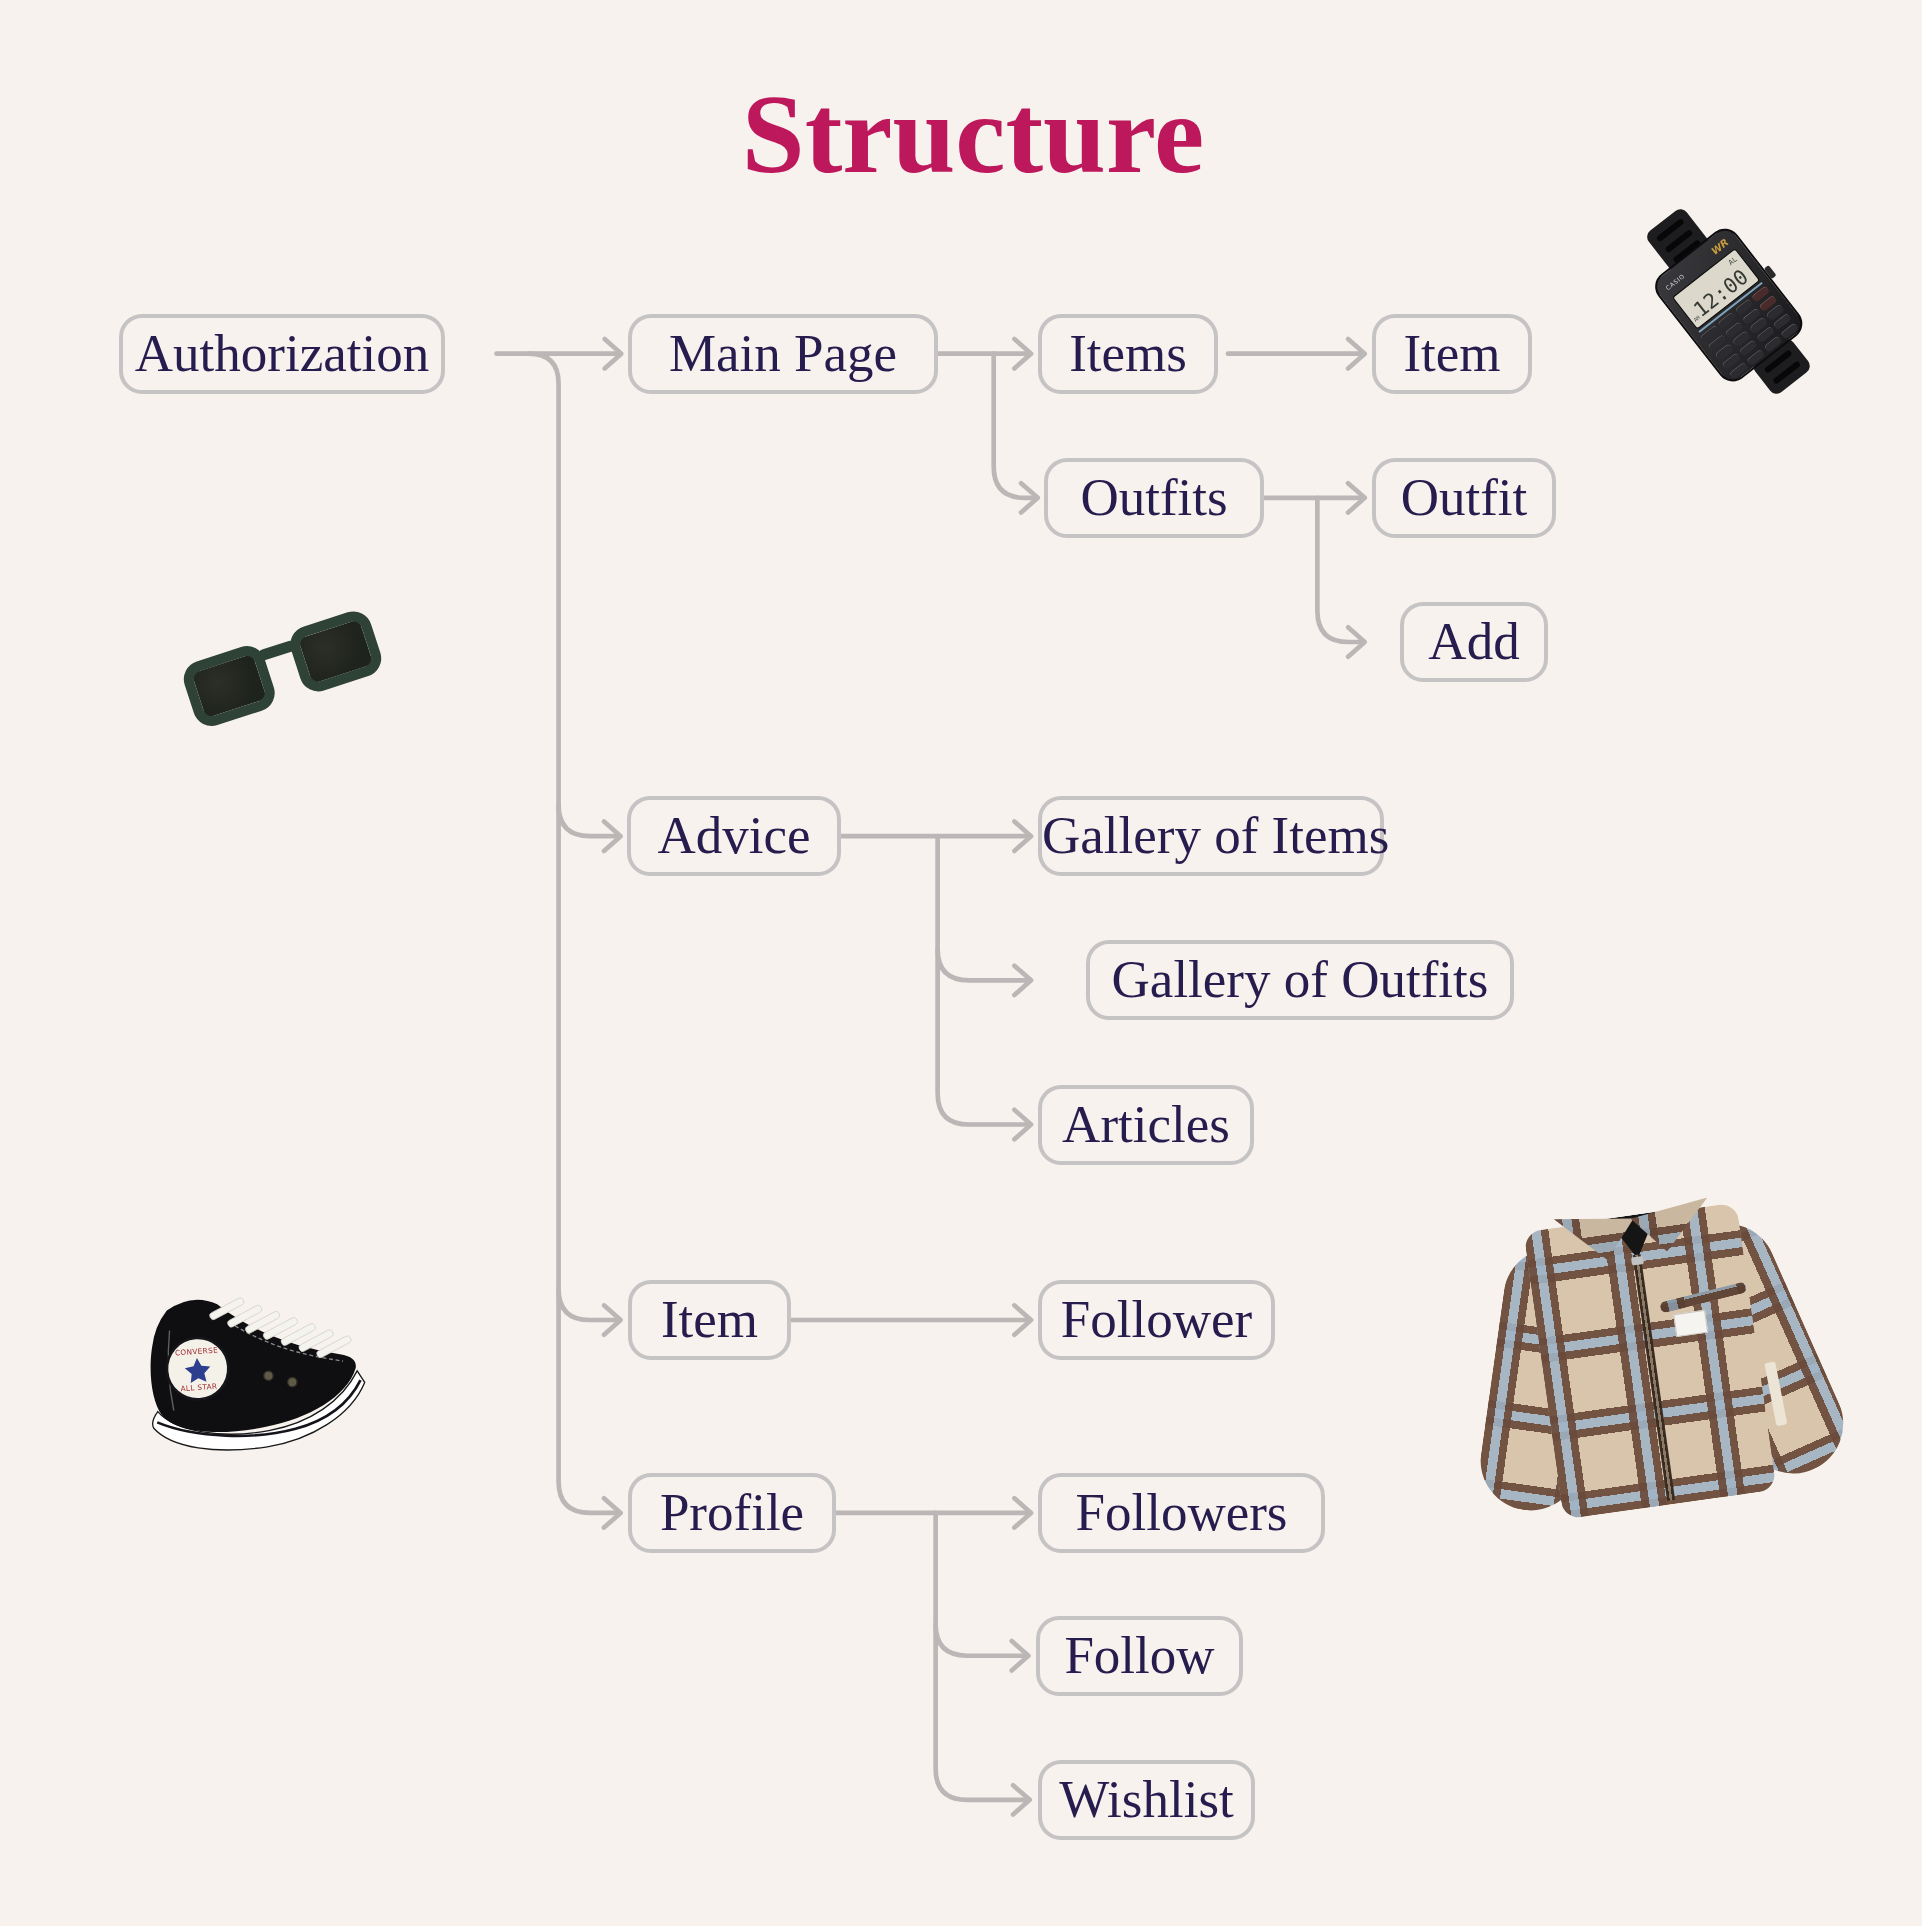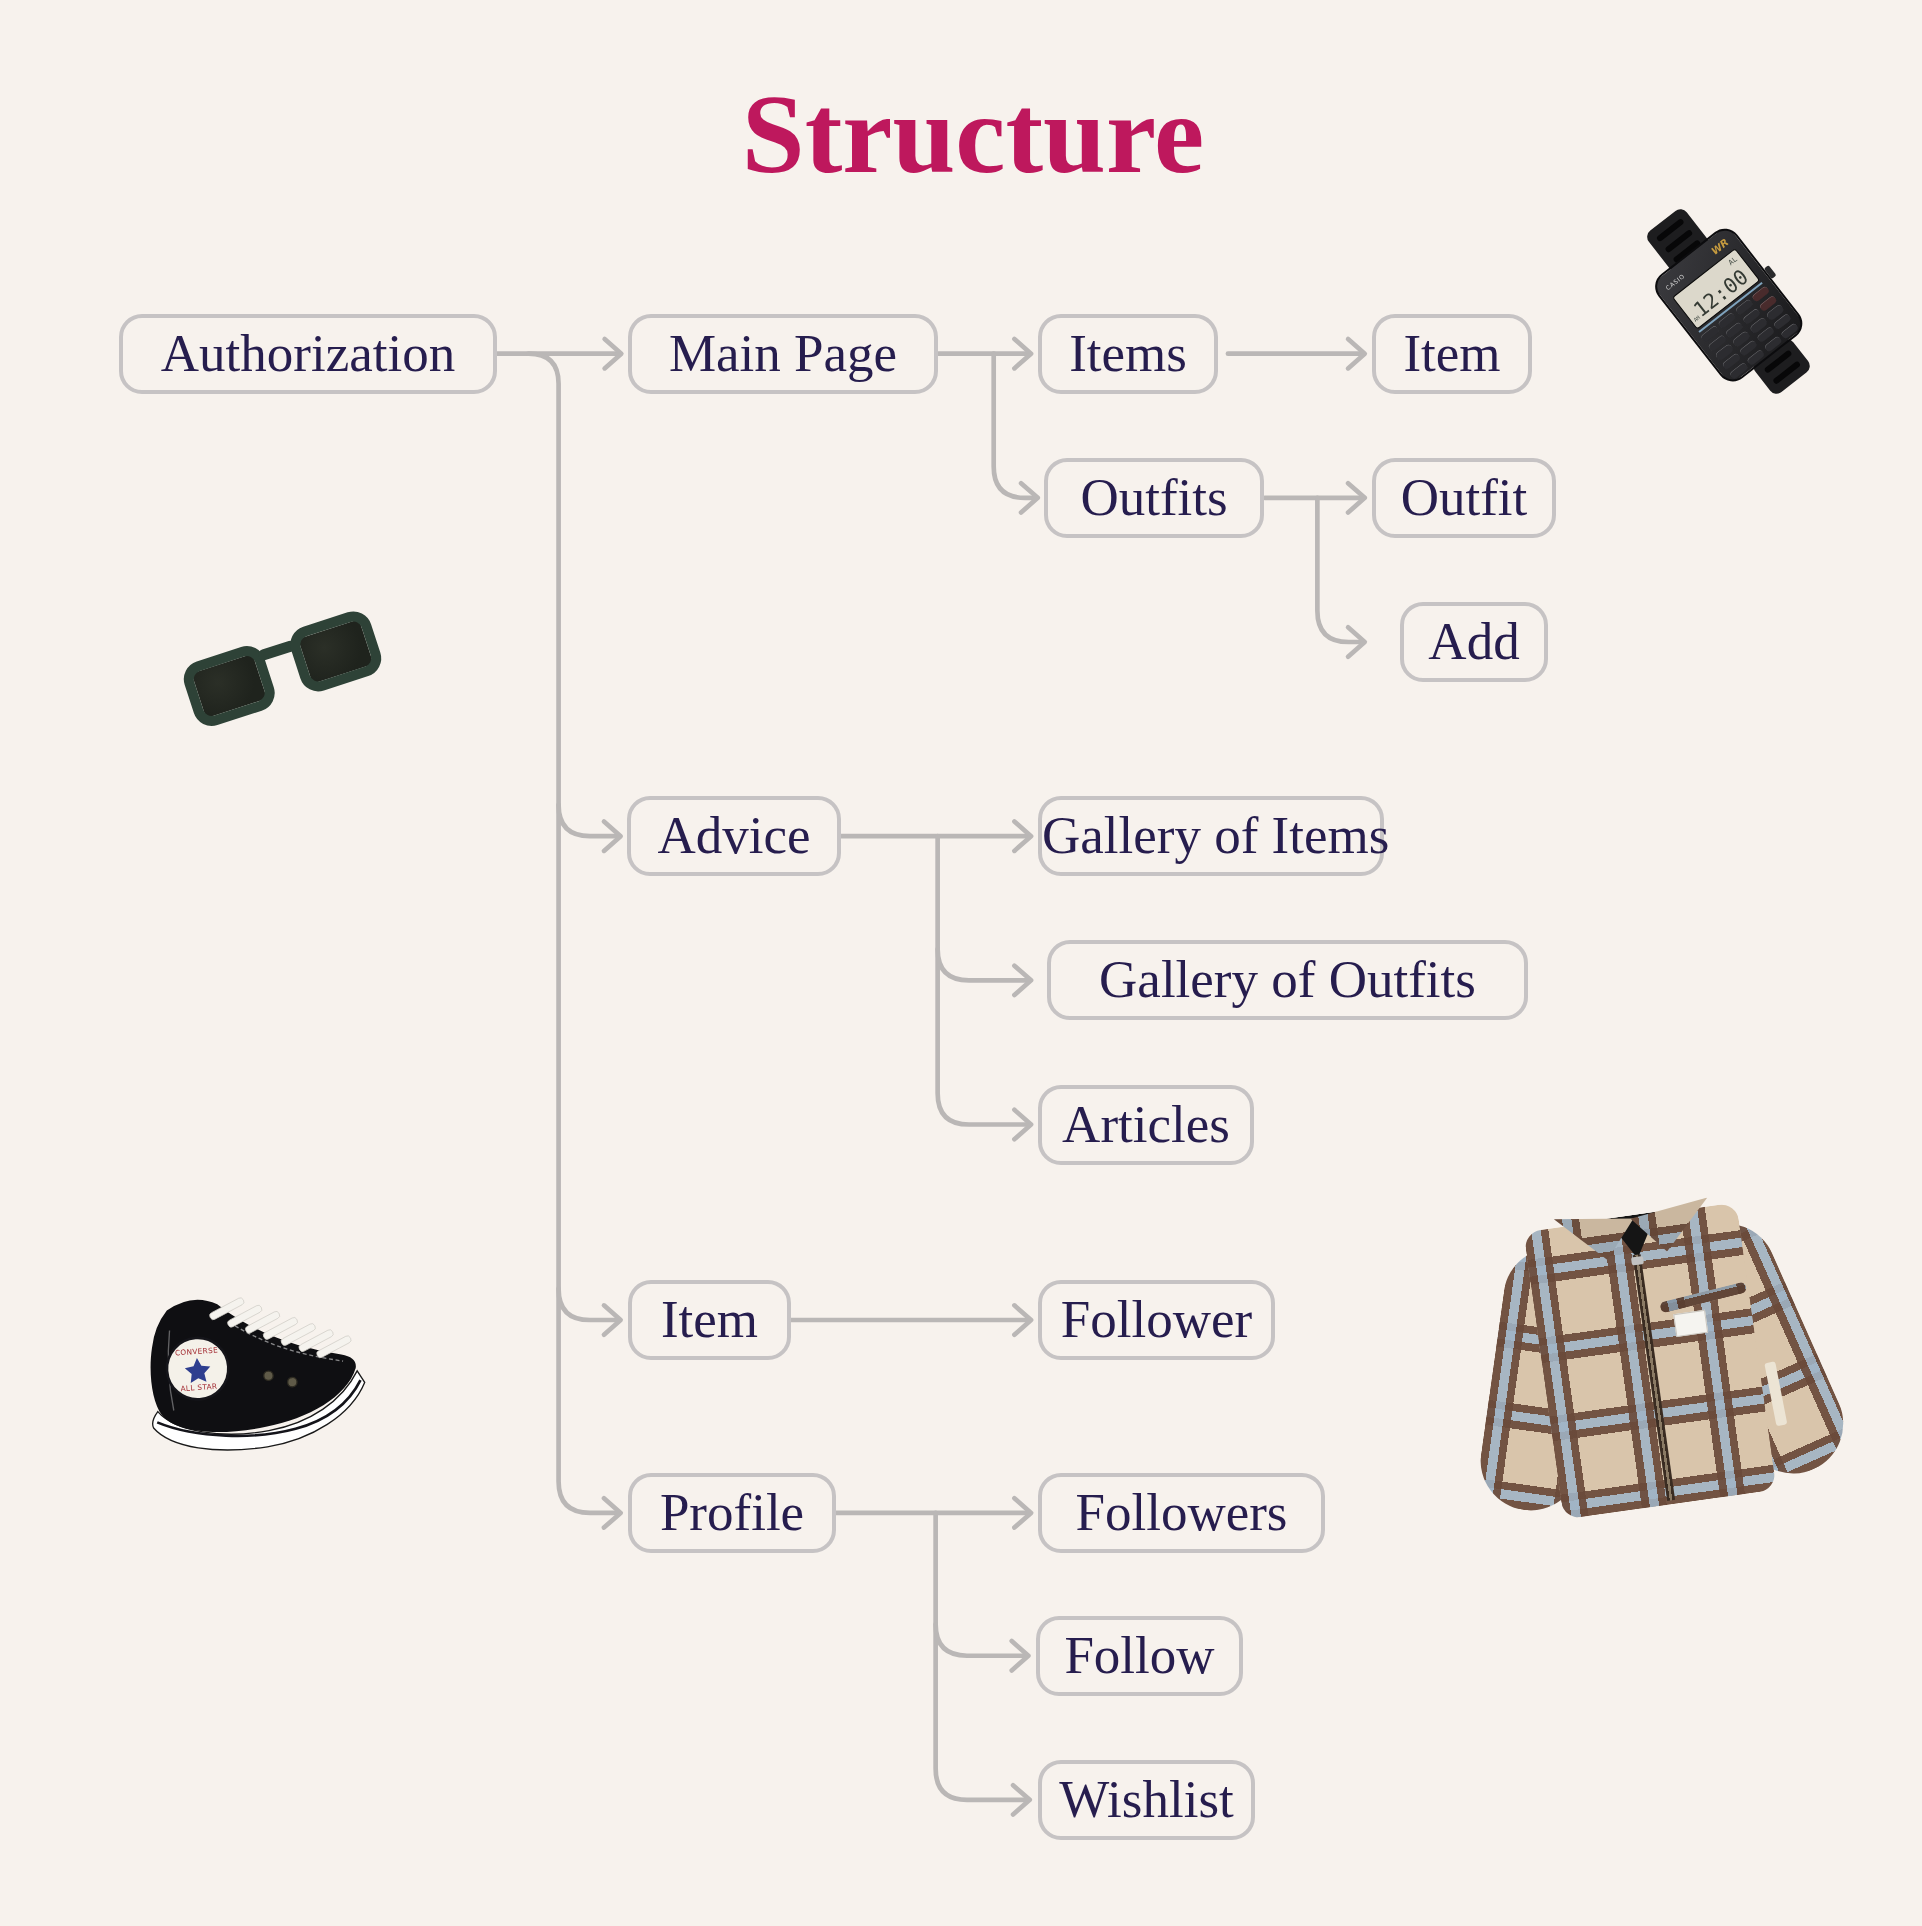--- a/index.html
+++ b/index.html
@@ -141,30 +141,30 @@
     <g>
       <path d="M1402 2267 V2650 Q1402 2697 1449 2697 H1540"></path>
       <path d="M1518 2675 L1543 2697 L1518 2719"></path>
     </g>
     <g>
       <path d="M1402 2434 Q1402 2481 1449 2481 H1536"></path>
       <path d="M1516 2459 L1541 2481 L1516 2503"></path>
     </g>
   </svg>
 
-  <div class="node" style="left:119px;top:314px;width:378px">Authorization</div>
+  <div class="node" style="left:119px;top:314px;width:326px">Authorization</div>
   <div class="node" style="left:628px;top:314px;width:310px">Main Page</div>
   <div class="node" style="left:1038px;top:314px;width:180px">Items</div>
   <div class="node" style="left:1372px;top:314px;width:160px">Item</div>
   <div class="node" style="left:1044px;top:458px;width:220px">Outfits</div>
   <div class="node" style="left:1372px;top:458px;width:184px">Outfit</div>
   <div class="node" style="left:1400px;top:602px;width:148px">Add</div>
   <div class="node" style="left:627px;top:796px;width:214px">Advice</div>
   <div class="node" style="left:1038px;top:796px;width:346px">Gallery of Items</div>
-  <div class="node" style="left:1047px;top:940px;width:481px">Gallery of Outfits</div>
+  <div class="node" style="left:1086px;top:940px;width:428px">Gallery of Outfits</div>
   <div class="node" style="left:1038px;top:1085px;width:216px">Articles</div>
   <div class="node" style="left:628px;top:1280px;width:163px">Item</div>
   <div class="node" style="left:1038px;top:1280px;width:237px">Follower</div>
   <div class="node" style="left:628px;top:1473px;width:208px">Profile</div>
   <div class="node" style="left:1038px;top:1473px;width:287px">Followers</div>
   <div class="node" style="left:1036px;top:1616px;width:207px">Follow</div>
   <div class="node" style="left:1038px;top:1760px;width:217px">Wishlist</div>
 
   <div class="deco watch">
     <div class="w-strap top">

